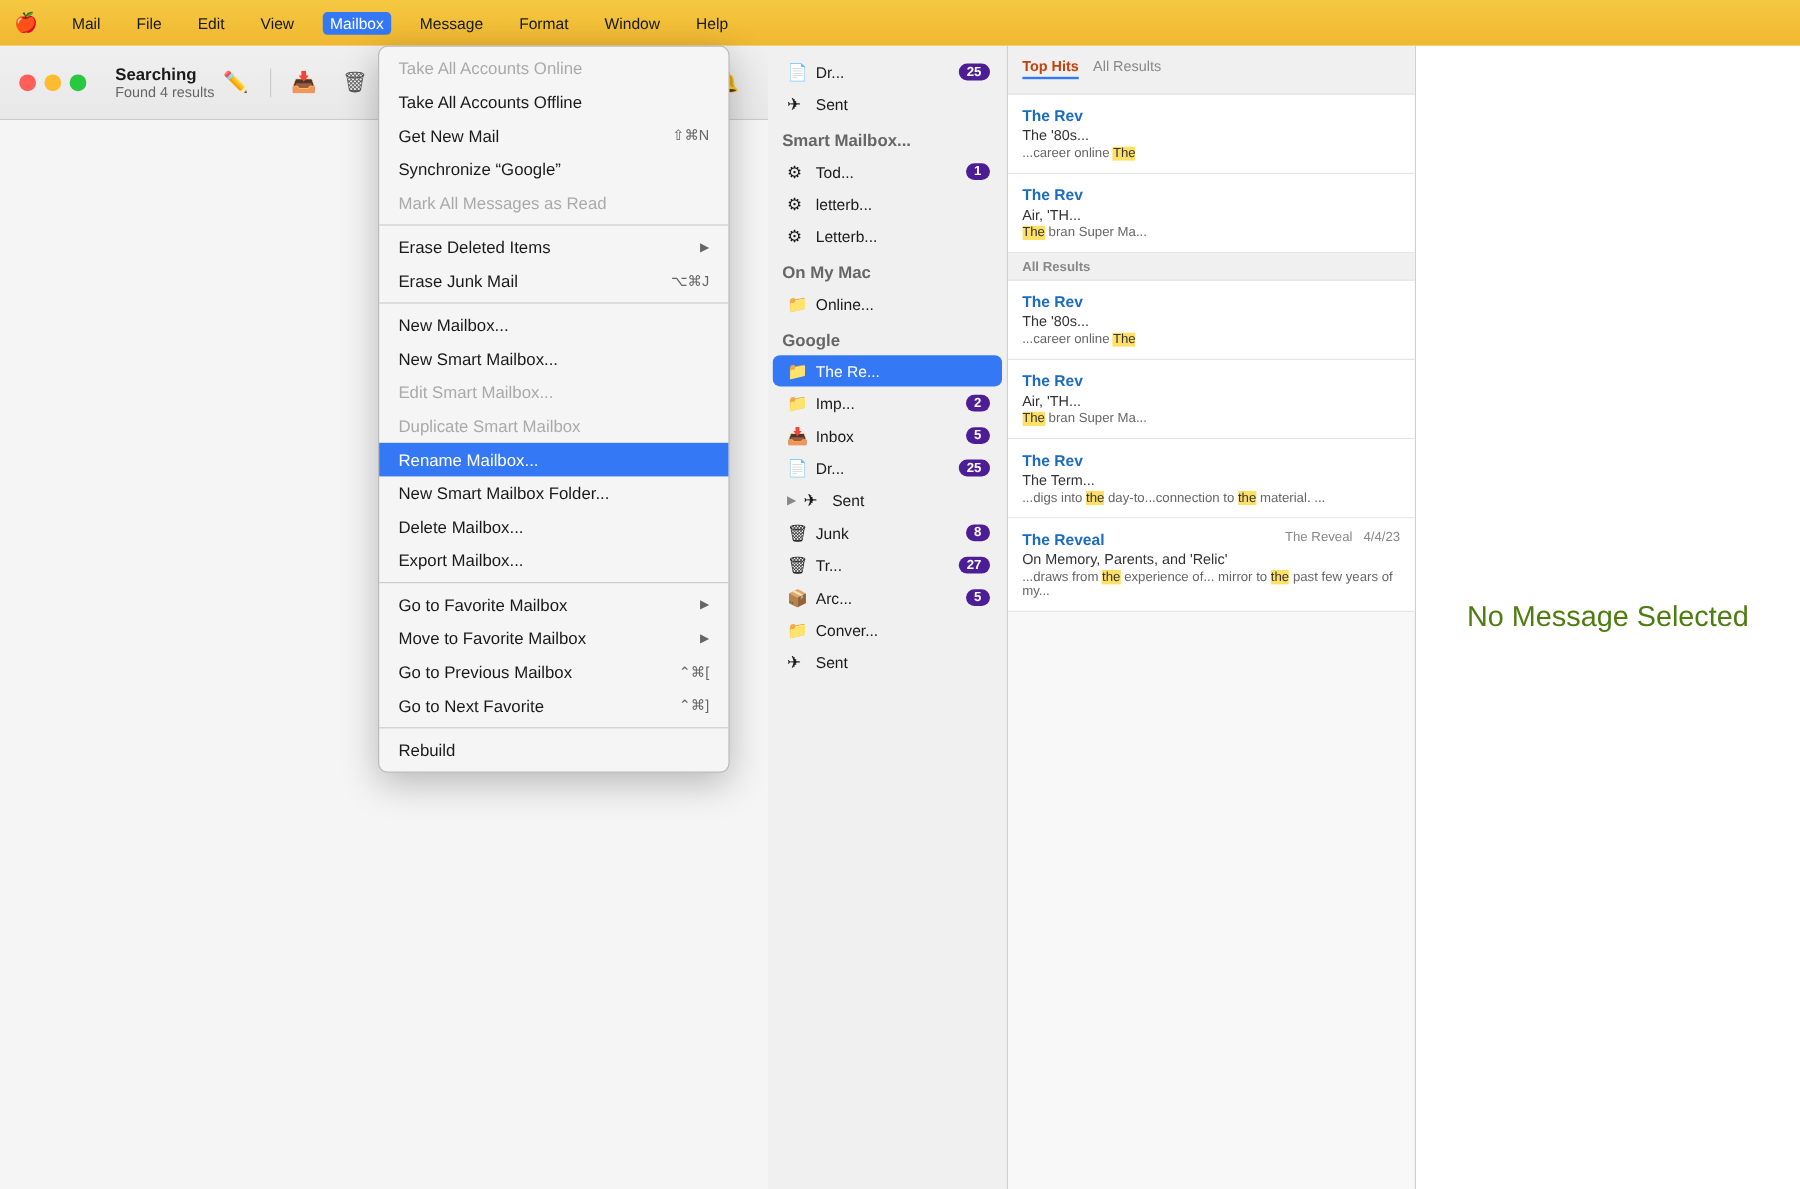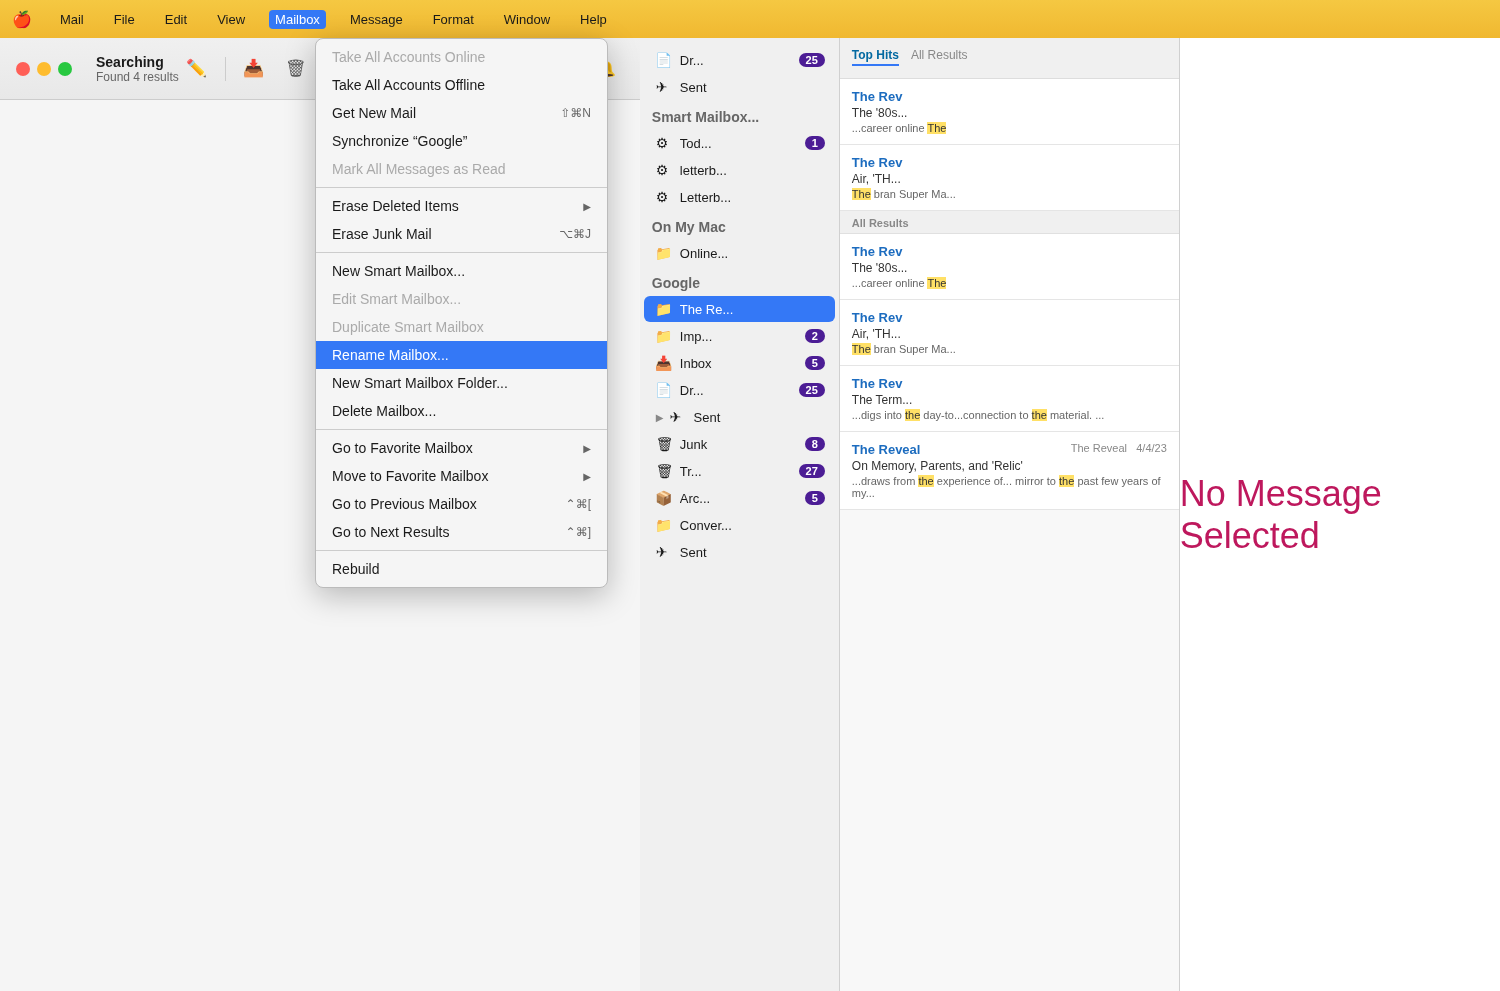--- a/index.html
+++ b/index.html
@@ -194,21 +194,21 @@
       gap: 12px;
       margin-bottom: 6px;
     }
     .search-tab {
       font-size: 12px;
       color: #888;
       cursor: pointer;
       padding-bottom: 2px;
     }
     .search-tab.active {
-      color: #0369a1;
+      color: #c2410c;
       border-bottom: 2px solid #3478f6;
       font-weight: 600;
     }
     .section-divider {
       font-size: 11px;
       font-weight: 600;
       color: #888;
       padding: 6px 12px 4px;
       background: #f0f0f0;
       border-bottom: 1px solid #e0e0e0;
@@ -246,22 +246,22 @@
 
     
     #message-detail {
       flex: 1;
       background: white;
       display: flex;
       align-items: center;
       justify-content: center;
     }
     .no-message-text {
-      font-size: 36px;
-      color: #be185d;
+      font-size: 24px;
+      color: #4d7c0f;
       font-weight: 300;
     }
 
     
     #dropdown-overlay {
       position: absolute;
       top: 0;
       left: 0;
       width: 100%;
       height: 100%;
@@ -526,54 +526,60 @@
       <span class="menu-arrow">▶</span>
     </div>
     <div class="menu-item">
       <span>Erase Junk Mail</span>
       <span class="menu-shortcut">⌥⌘J</span>
     </div>
 
     <div class="menu-separator"></div>
 
     <div class="menu-item">
+      <span>New Mailbox...</span>
+    </div>
+    <div class="menu-item">
       <span>New Smart Mailbox...</span>
     </div>
     <div class="menu-item disabled">
       <span>Edit Smart Mailbox...</span>
     </div>
     <div class="menu-item disabled">
       <span>Duplicate Smart Mailbox</span>
     </div>
     <div class="menu-item highlighted">
       <span>Rename Mailbox...</span>
     </div>
     <div class="menu-item">
       <span>New Smart Mailbox Folder...</span>
     </div>
     <div class="menu-item">
       <span>Delete Mailbox...</span>
     </div>
+    <div class="menu-item">
+      <span>Export Mailbox...</span>
+    </div>
 
     <div class="menu-separator"></div>
 
     <div class="menu-item">
       <span>Go to Favorite Mailbox</span>
       <span class="menu-arrow">▶</span>
     </div>
     <div class="menu-item">
       <span>Move to Favorite Mailbox</span>
       <span class="menu-arrow">▶</span>
     </div>
     <div class="menu-item">
       <span>Go to Previous Mailbox</span>
       <span class="menu-shortcut">⌃⌘[</span>
     </div>
     <div class="menu-item">
-      <span>Go to Next Results</span>
+      <span>Go to Next Favorite</span>
       <span class="menu-shortcut">⌃⌘]</span>
     </div>
 
     <div class="menu-separator"></div>
 
     <div class="menu-item">
       <span>Rebuild</span>
     </div>
 
   </div>

